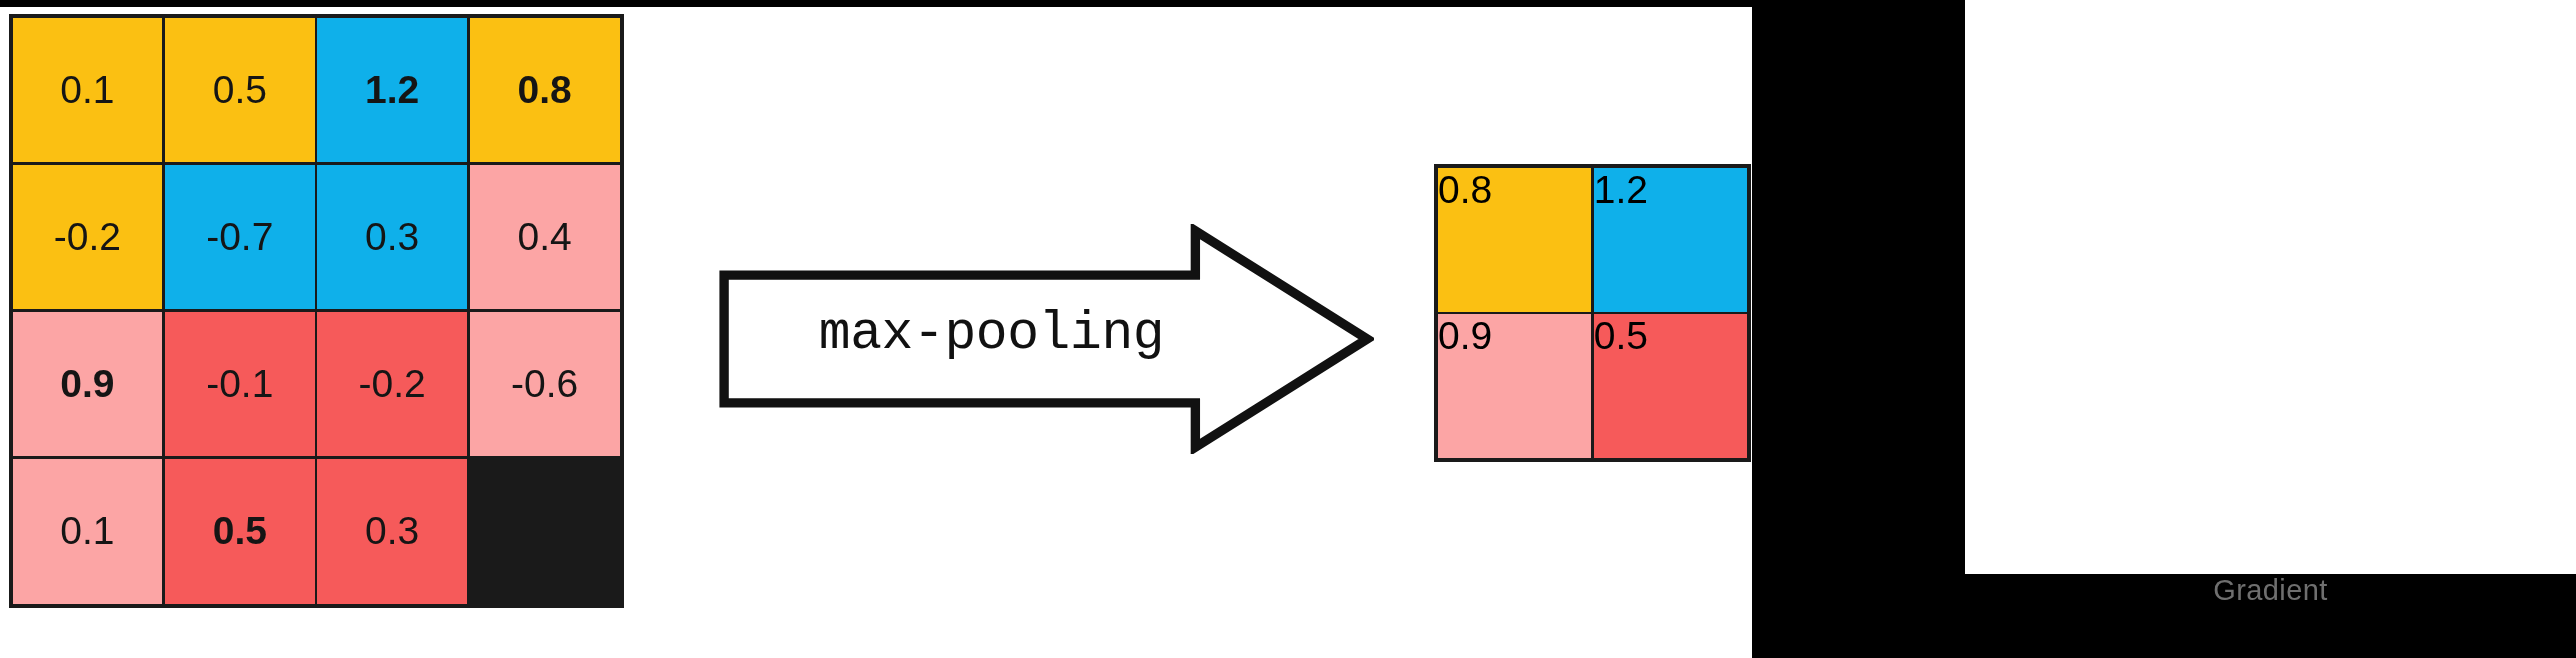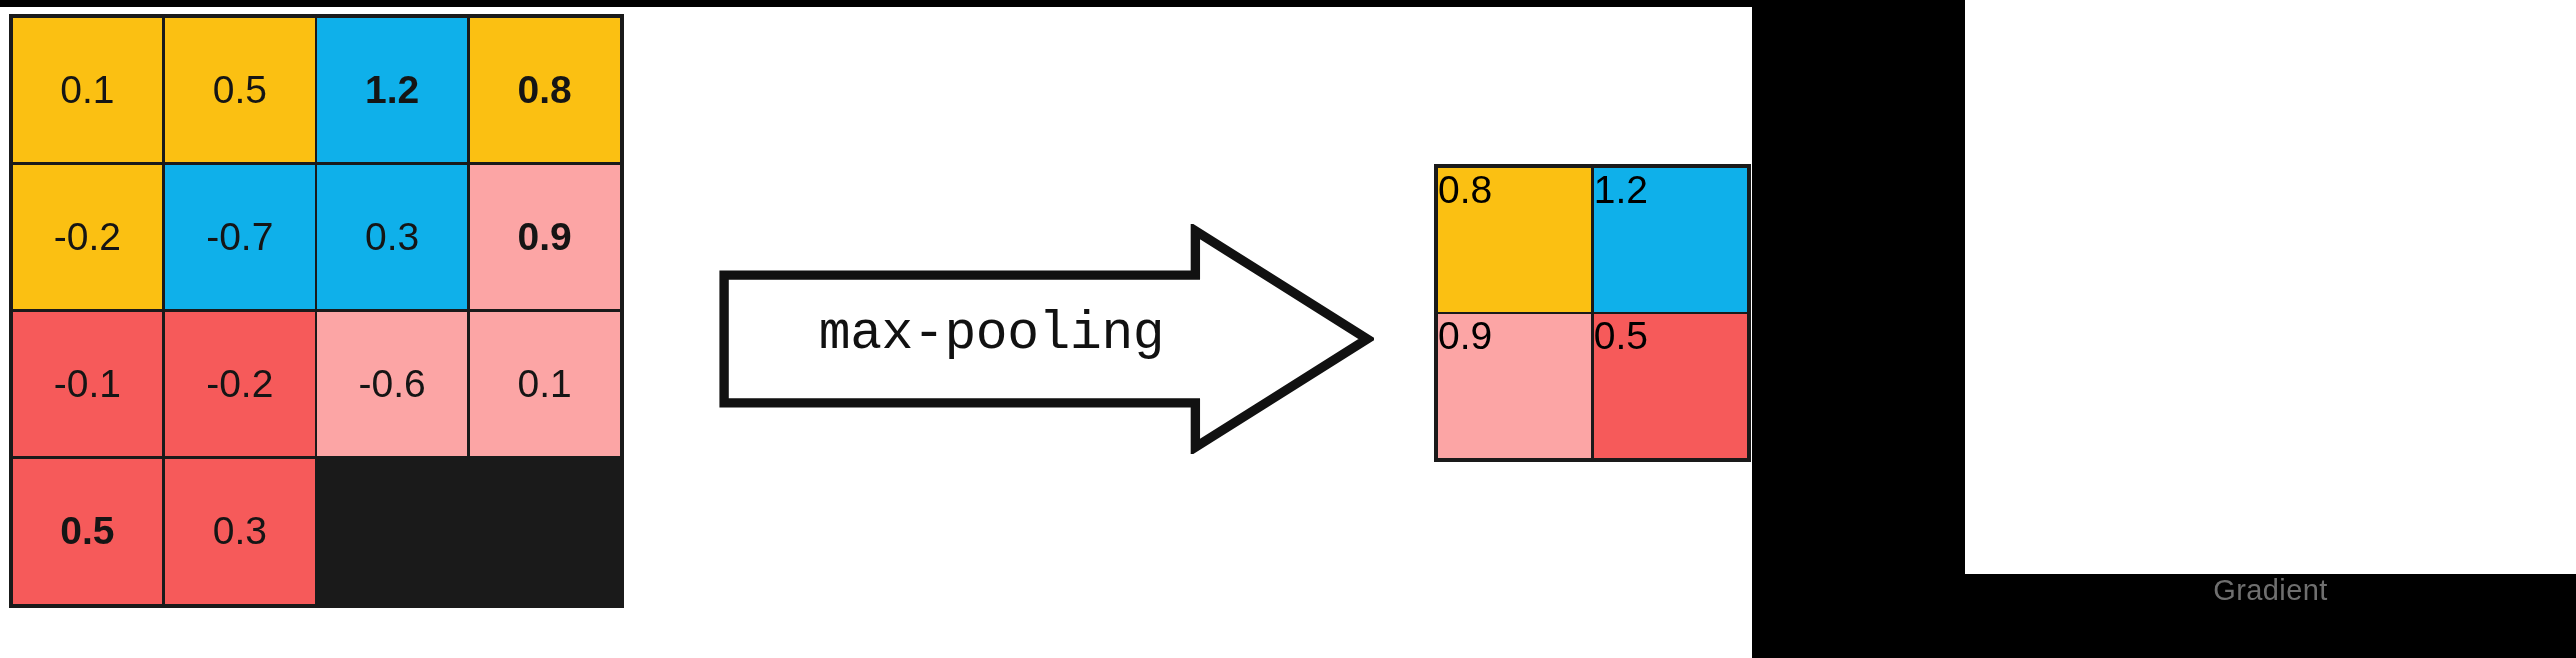--- a/index.html
+++ b/index.html
@@ -136,20 +136,21 @@
   <div class="panel-left">
 
     <div class="fmap" id="fmap">
         <div class="cell c-yellow">0.1</div>
         <div class="cell c-yellow">0.5</div>
         <div class="cell c-blue bold">1.2</div>
         <div class="cell c-yellow bold">0.8</div>
         <div class="cell c-yellow">-0.2</div>
         <div class="cell c-blue">-0.7</div>
         <div class="cell c-blue">0.3</div>
+        <div class="cell c-green">0.4</div>
         <div class="cell c-green bold">0.9</div>
         <div class="cell c-red">-0.1</div>
         <div class="cell c-red">-0.2</div>
         <div class="cell c-green">-0.6</div>
         <div class="cell c-green">0.1</div>
         <div class="cell c-red bold">0.5</div>
         <div class="cell c-red">0.3</div>
       </div>
 
     <div class="arrow-wrap">

